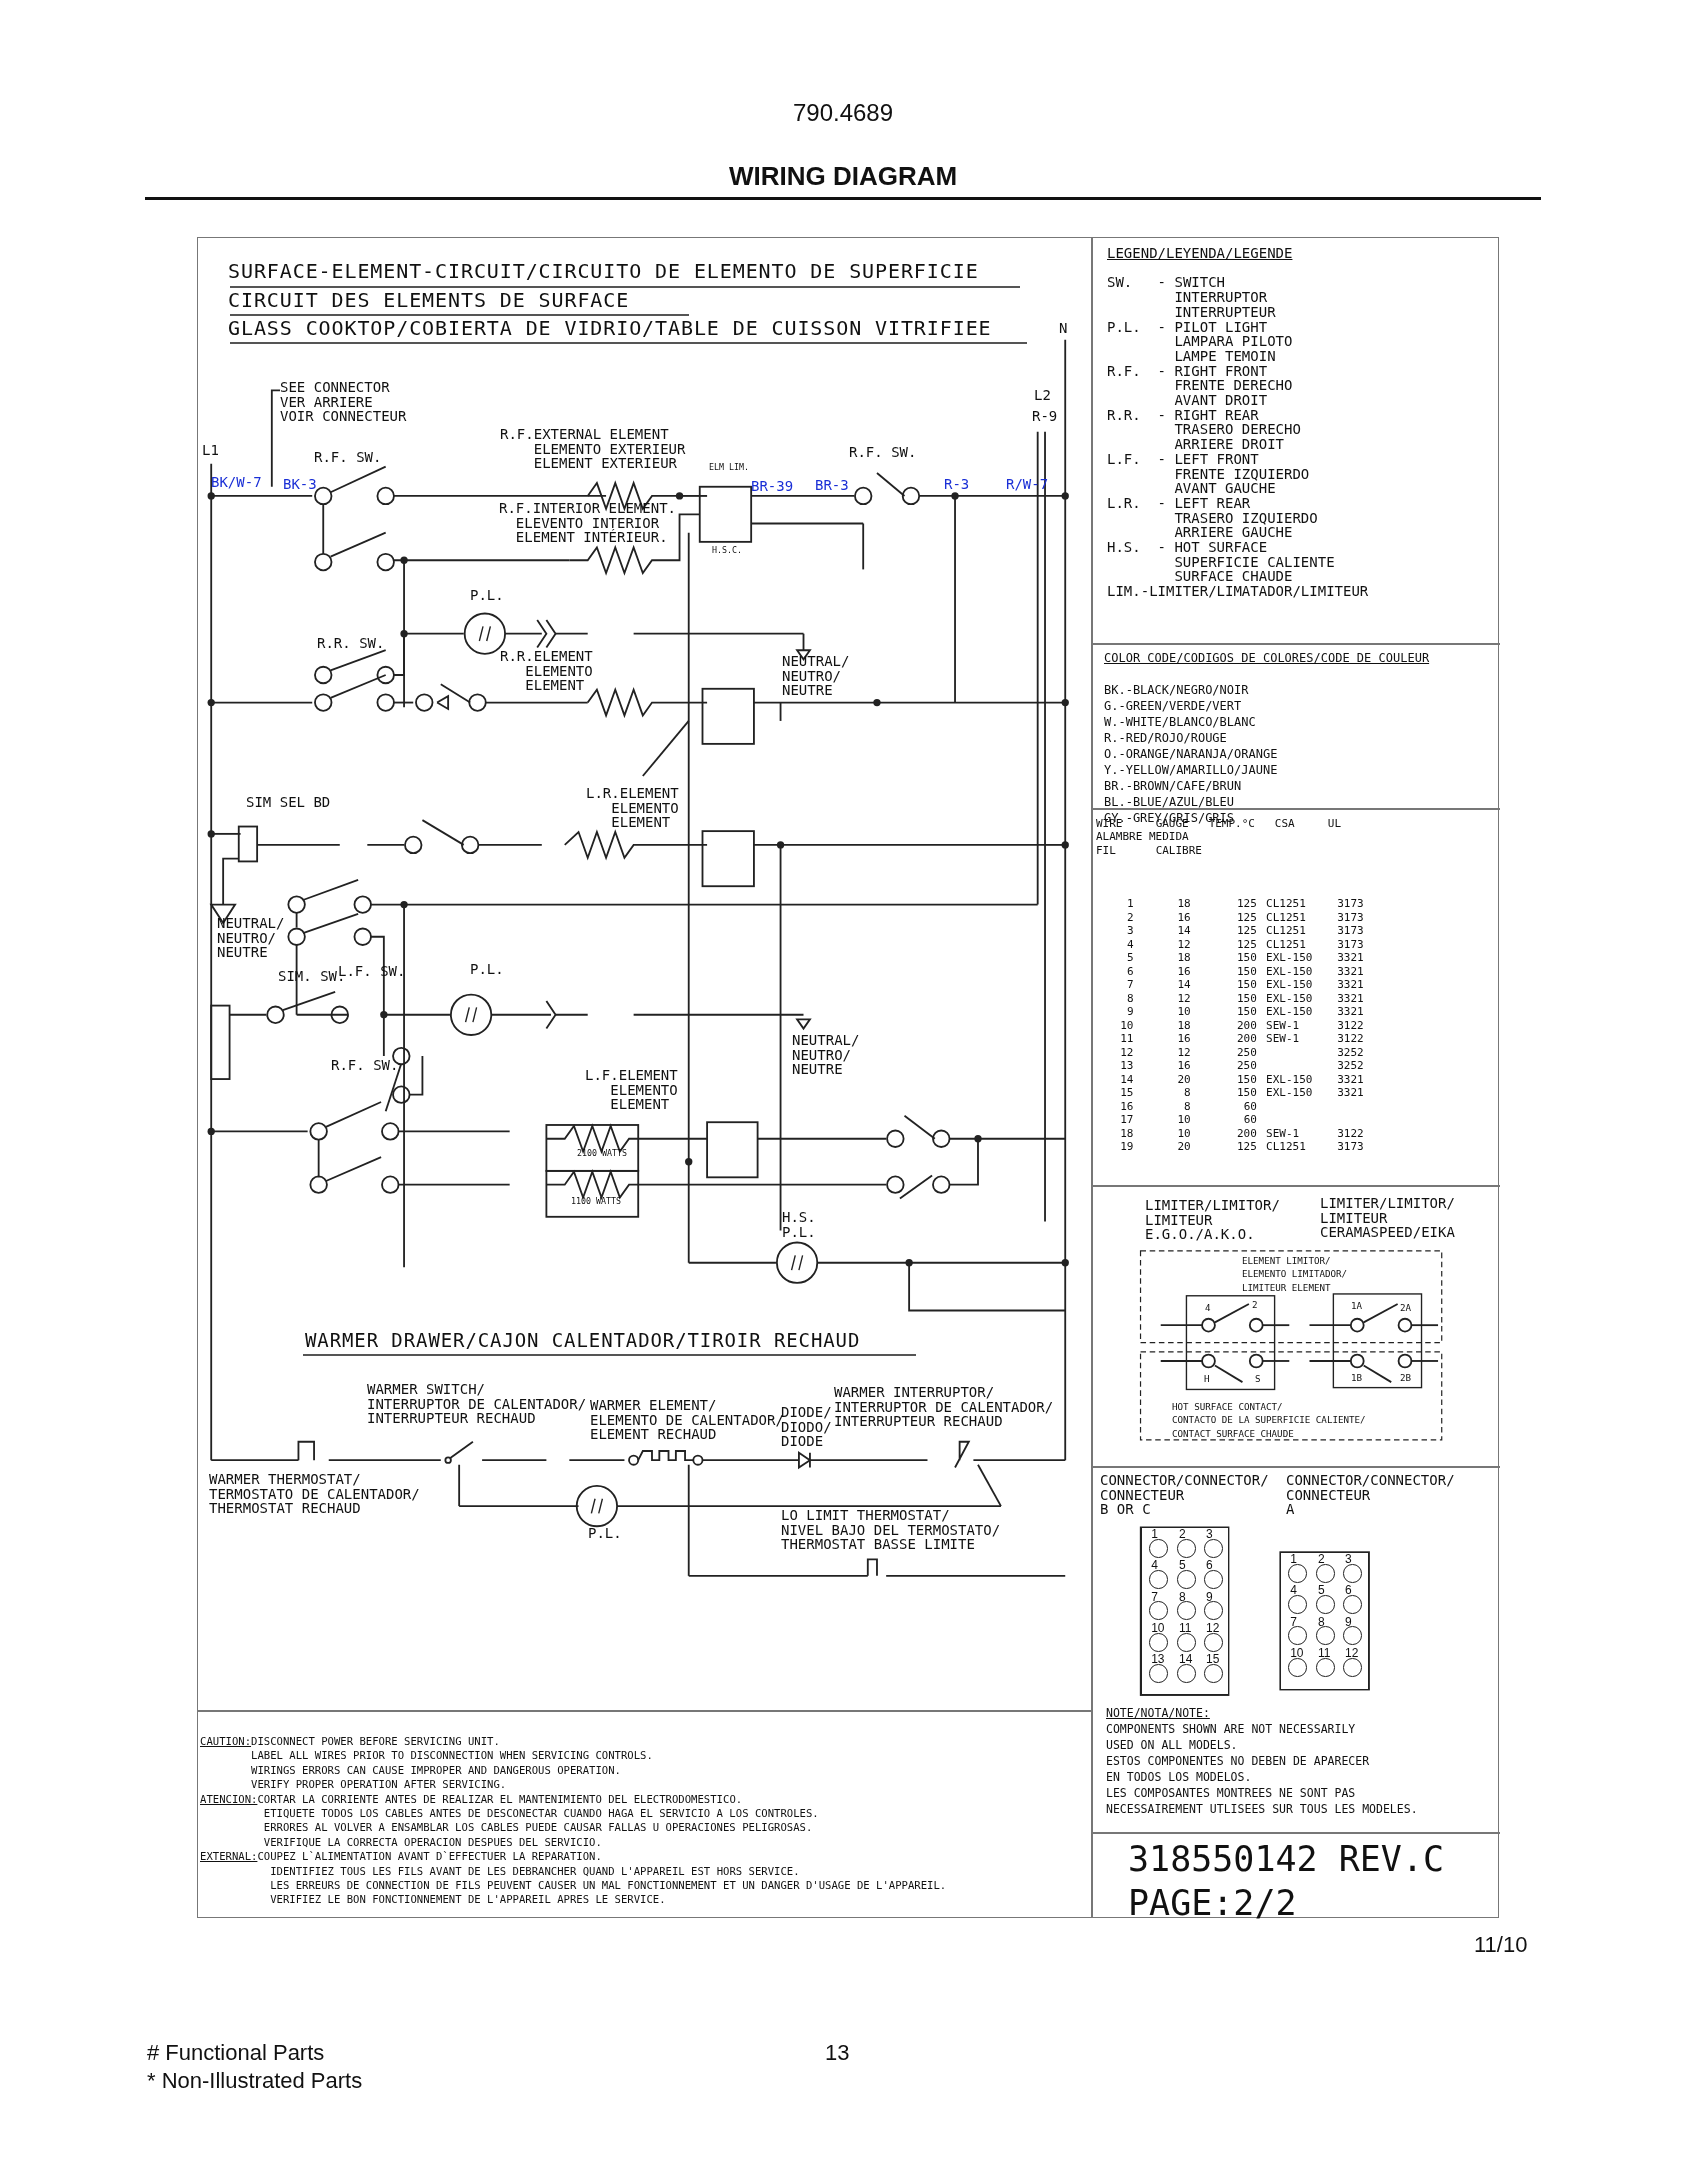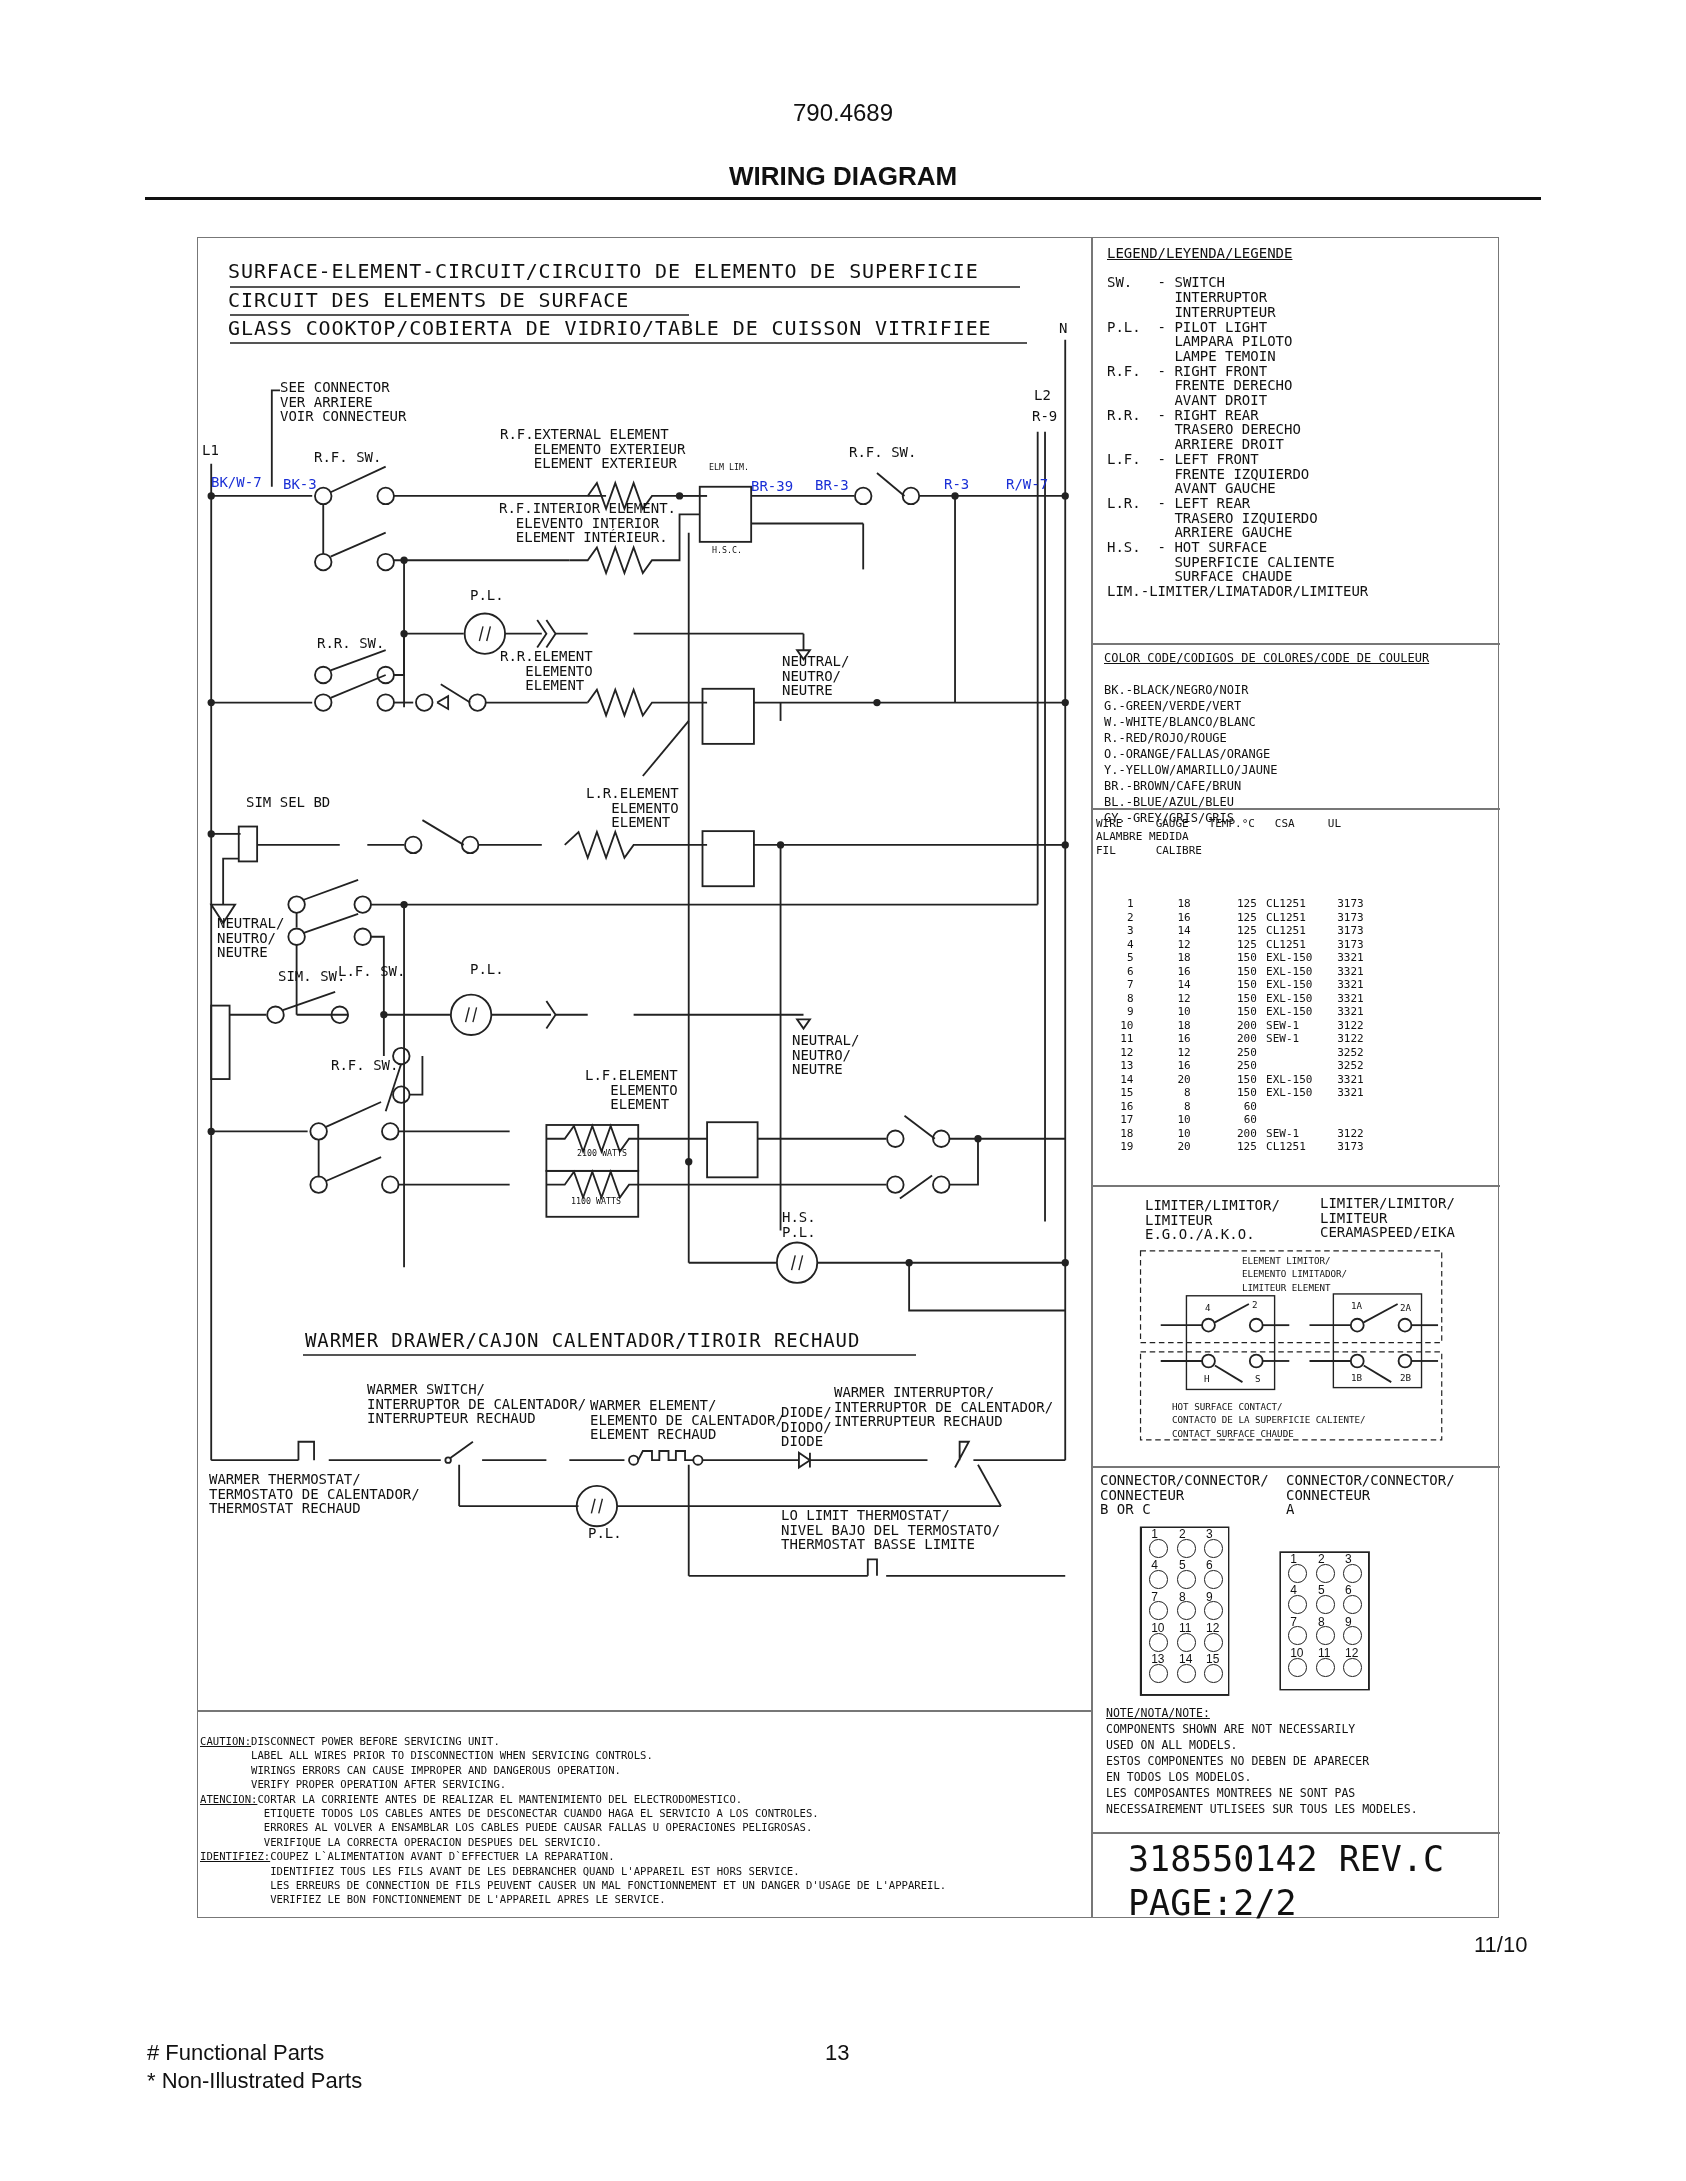--- a/index.html
+++ b/index.html
@@ -351,21 +351,21 @@
 
 <div class="abs" style="left:197px;top:1710px;width:895px;height:1.8px;background:#777;"></div>
 <div class="abs mono caution"><span class="u">CAUTION:</span><span>DISCONNECT POWER BEFORE SERVICING UNIT.</span>
         <span>LABEL ALL WIRES PRIOR TO DISCONNECTION WHEN SERVICING CONTROLS.</span>
         <span>WIRINGS ERRORS CAN CAUSE IMPROPER AND DANGEROUS OPERATION.</span>
         <span>VERIFY PROPER OPERATION AFTER SERVICING.</span>
 <span class="u">ATENCION:</span><span>CORTAR LA CORRIENTE ANTES DE REALIZAR EL MANTENIMIENTO DEL ELECTRODOMESTICO.</span>
           <span>ETIQUETE TODOS LOS CABLES ANTES DE DESCONECTAR CUANDO HAGA EL SERVICIO A LOS CONTROLES.</span>
           <span>ERRORES AL VOLVER A ENSAMBLAR LOS CABLES PUEDE CAUSAR FALLAS U OPERACIONES PELIGROSAS.</span>
           <span>VERIFIQUE LA CORRECTA OPERACION DESPUES DEL SERVICIO.</span>
-<span class="u">IDENTIFIEZ:</span><span>COUPEZ L`ALIMENTATION AVANT D`EFFECTUER LA REPARATION.</span>
+<span class="u">EXTERNAL:</span><span>COUPEZ L`ALIMENTATION AVANT D`EFFECTUER LA REPARATION.</span>
            <span>IDENTIFIEZ TOUS LES FILS AVANT DE LES DEBRANCHER QUAND L'APPAREIL EST HORS SERVICE.</span>
            <span>LES ERREURS DE CONNECTION DE FILS PEUVENT CAUSER UN MAL FONCTIONNEMENT ET UN DANGER D'USAGE DE L'APPAREIL.</span>
            <span>VERIFIEZ LE BON FONCTIONNEMENT DE L'APPAREIL APRES LE SERVICE.</span></div>
 
 <div class="abs mono m-s" style="left:1107px;top:246px;"><span class="u">LEGEND/LEYENDA/LEGENDE</span>
 
 <span>SW.</span>   - <span>SWITCH</span>
         <span>INTERRUPTOR</span>
         <span>INTERRUPTEUR</span>
 <span>P.L.</span>  - <span>PILOT LIGHT</span>
@@ -389,21 +389,21 @@
 <span>LIM.-LIMITER/LIMATADOR/LIMITEUR</span></div>
 
 <div class="abs panel-rule" style="top:643px;"></div>
 
 <div class="abs mono" style="left:1104px;top:650px;font-size:12px;line-height:16px;white-space:pre;"><span class="u">COLOR CODE/CODIGOS DE COLORES/CODE DE COULEUR</span>
 
 <span>BK.-BLACK/NEGRO/NOIR</span>
 <span>G.-GREEN/VERDE/VERT</span>
 <span>W.-WHITE/BLANCO/BLANC</span>
 <span>R.-RED/ROJO/ROUGE</span>
-<span>O.-ORANGE/FALLAS/ORANGE</span>
+<span>O.-ORANGE/NARANJA/ORANGE</span>
 <span>Y.-YELLOW/AMARILLO/JAUNE</span>
 <span>BR.-BROWN/CAFE/BRUN</span>
 <span>BL.-BLUE/AZUL/BLEU</span>
 <span>GY.-GREY/GRIS/GRIS</span></div>
 
 <div class="abs panel-rule" style="top:808px;"></div>
 
 <div class="abs mono" style="left:1096px;top:817px;font-size:11px;line-height:13.3px;white-space:pre;"><span>WIRE</span>     <span>GAUGE</span>   <span>TEMP.°C</span>   <span>CSA</span>     <span>UL</span>
 <span>ALAMBRE</span> <span>MEDIDA</span>
 <span>FIL</span>      <span>CALIBRE</span></div>

